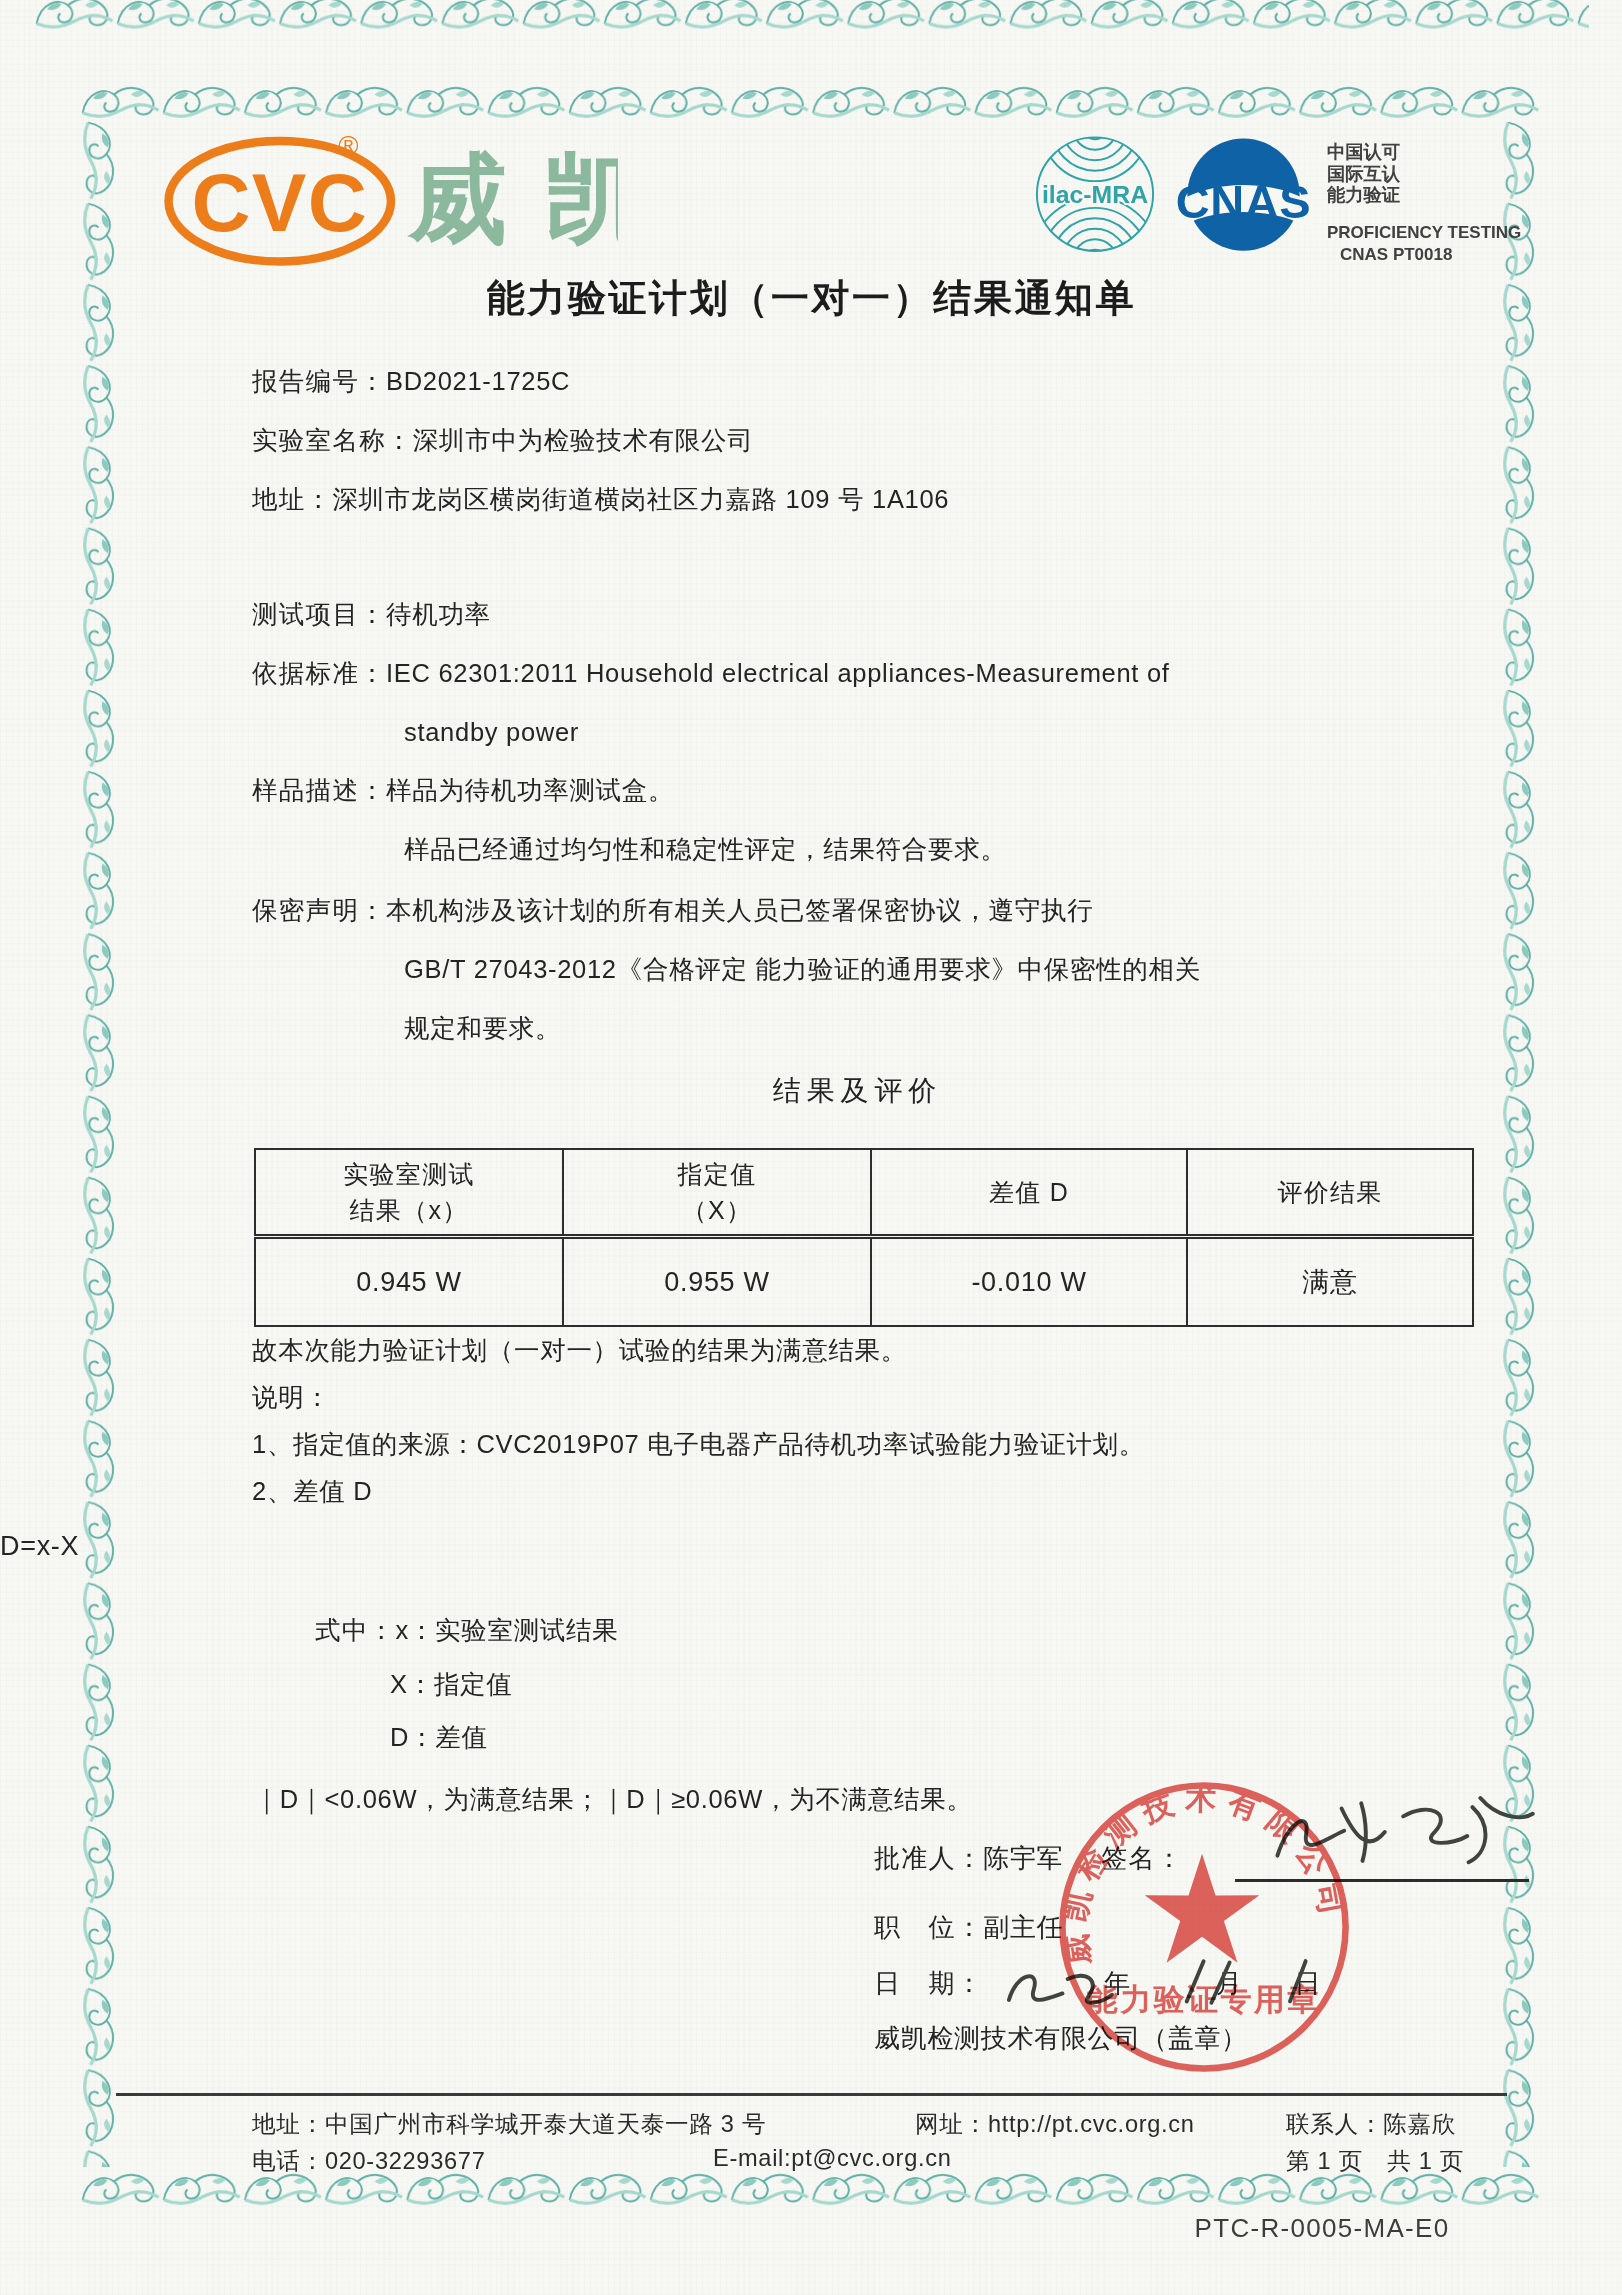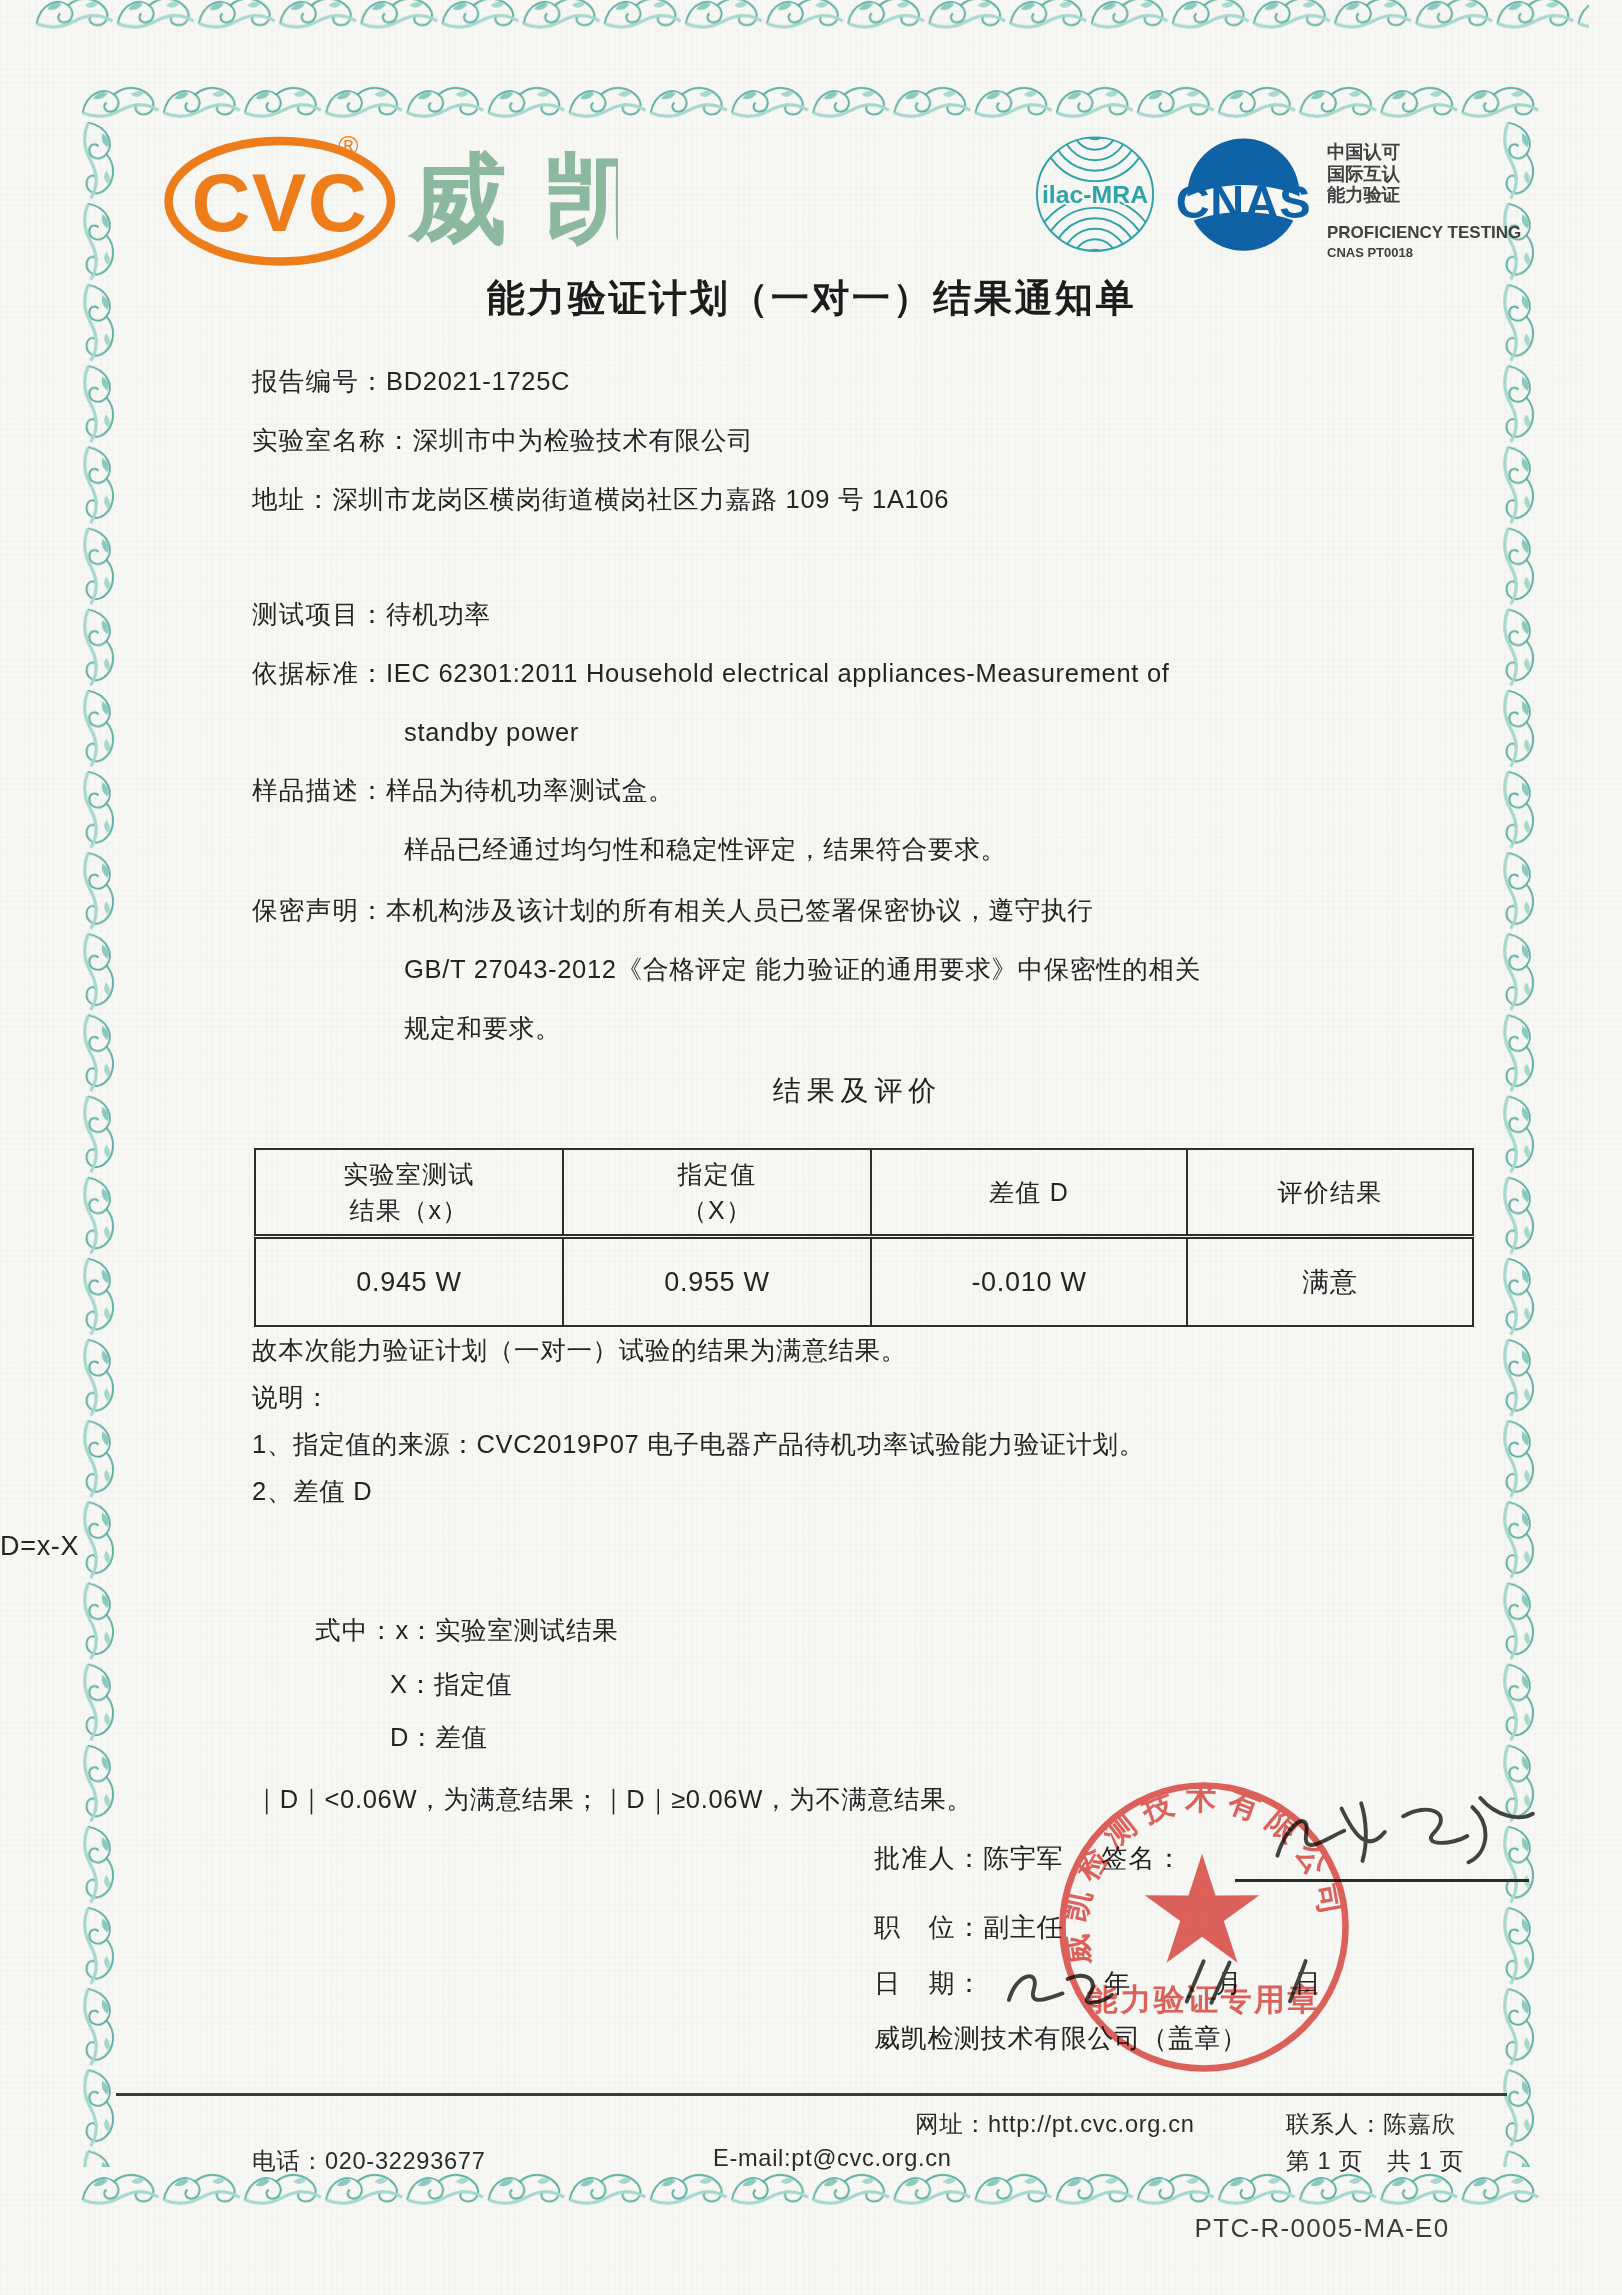--- a/index.html
+++ b/index.html
@@ -166,21 +166,21 @@
     <circle cx="105" cy="88" r="86" fill="#0E62A5"></circle>
     <path d="M-6 106 C 50 62 160 62 216 106 L 216 146 C 160 104 50 104 -6 146 Z" fill="#f7f7f4"></path>
     <text x="105" y="124" text-anchor="middle" font-size="72" font-weight="bold" fill="#0E62A5" letter-spacing="1">CNAS</text>
   </svg>
 
   <div class="abs" style="left:1327px;top:141px;width:216px;line-height:1.18;font-size:18.3px;font-weight:bold;color:#404040;">
     <div>中国认可</div>
     <div>国际互认</div>
     <div>能力验证</div>
     <div style="font-size:17px;margin-top:17px;">PROFICIENCY TESTING</div>
-    <div style="font-size:13px;margin-top:2.6px;">CNAS PT0018</div>
+    <div style="font-size:17px;margin-top:2.6px;margin-left:13px;">CNAS PT0018</div>
   </div>
 
   <div class="title" style="top:273px">能力验证计划（一对一）结果通知单</div>
 
   <div class="ln" style="left:252px;top:366px">
     <span class="lab">报告编号：</span><span>BD2021-1725C</span>
   </div>
   <div class="ln" style="left:252px;top:425px">
     <span class="lab">实验室名称：</span><span>深圳市中为检验技术有限公司</span>
   </div>
@@ -312,20 +312,21 @@
       <path id="ringPath" d="M 79.1 322 A 180 180 0 1 1 390.9 322"></path>
     </defs>
     <text font-size="47" font-weight="bold" fill="#E0413B" letter-spacing="15">
       <textPath href="#ringPath" startOffset="38">威凯检测技术有限公司</textPath>
     </text>
     <polygon points="0,-92 20.6,-28.3 87.5,-28.4 33.3,10.8 54.1,74.4 0,35 -54.1,74.4 -33.3,10.8 -87.5,-28.4 -20.6,-28.3" transform="translate(232,212)" fill="#E0413B"></polygon>
     <text x="235" y="358" text-anchor="middle" font-size="47" font-weight="bold" fill="#E0413B" letter-spacing="4">能力验证专用章</text>
   </svg>
 
   <div class="footrule"></div>
+  <div class="foot" style="left:252px;top:2108px">地址：中国广州市科学城开泰大道天泰一路 3 号</div>
   <div class="foot" style="left:915px;top:2108px">网址：http://pt.cvc.org.cn</div>
   <div class="foot" style="left:1286px;top:2108px">联系人：陈嘉欣</div>
   <div class="foot" style="left:252px;top:2145px">电话：020-32293677</div>
   <div class="foot" style="left:713px;top:2145px">E-mail:pt@cvc.org.cn</div>
   <div class="foot" style="left:1286px;top:2145px">第 1 页　共 1 页</div>
 
   <div class="doccode">PTC-R-0005-MA-E0</div>
 
 </div>
 

